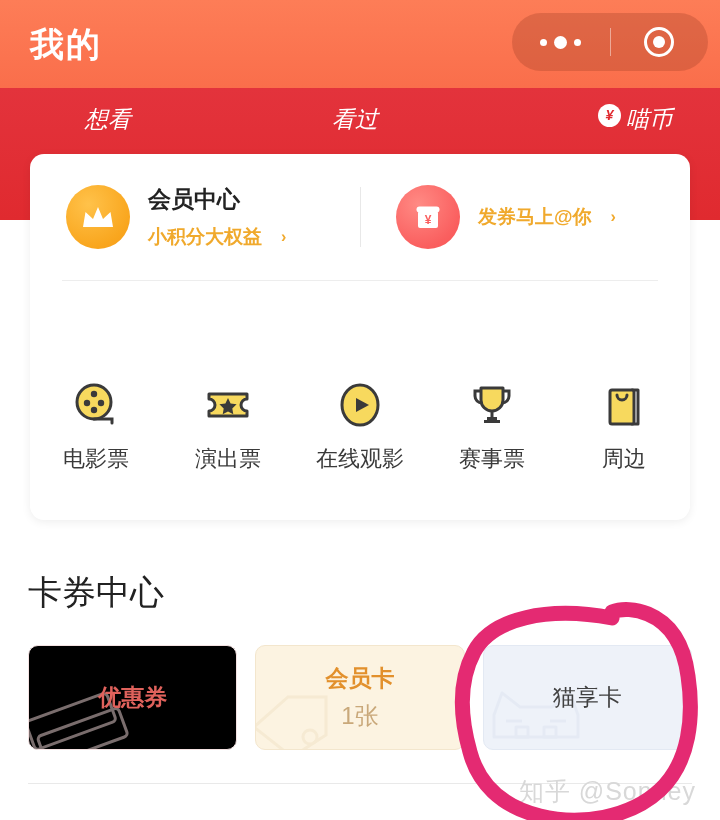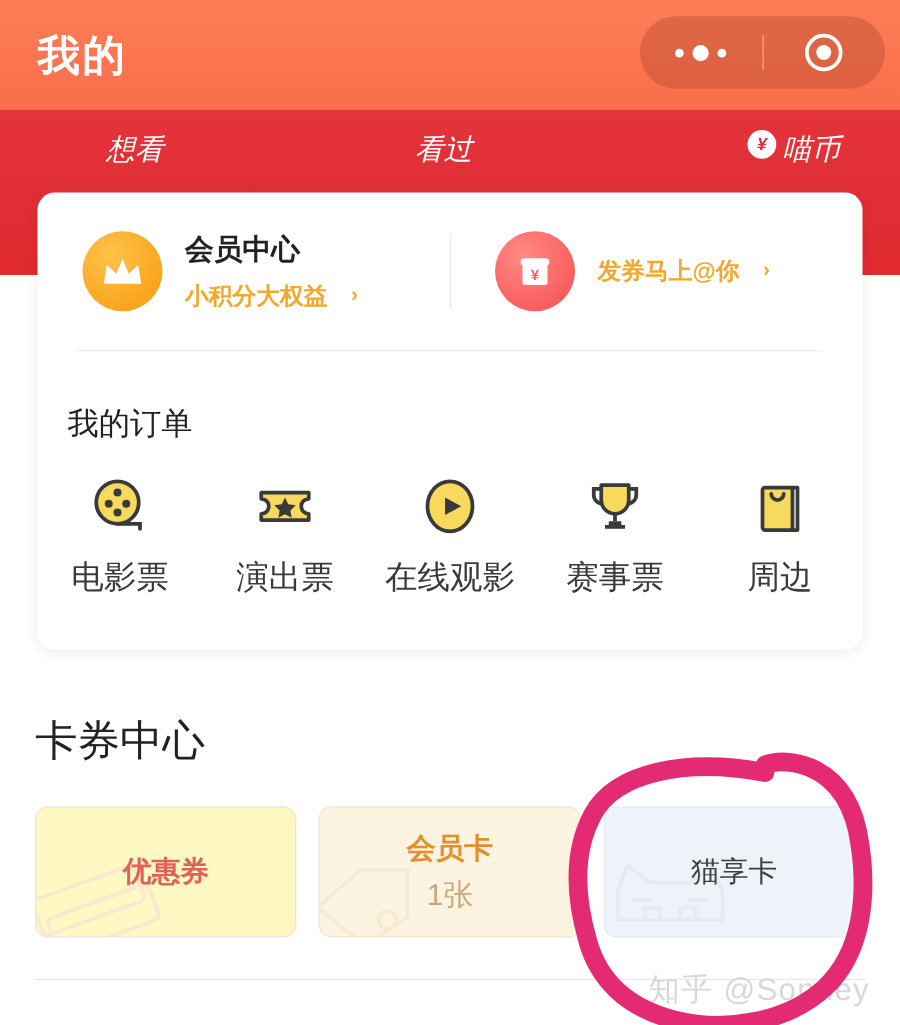--- a/index.html
+++ b/index.html
@@ -98,34 +98,34 @@
   .card-hr { position:absolute; left:32px; top:126px; width:596px; height:1px; background:#ededed; }
 
   .orders-title {
     position:absolute; left:54px; top:322px; font-size:25px; color:#222;
   }
   .orders-row {
     position:absolute; left:30px; top:382px; width:660px;
     display:flex; justify-content:space-around;
   }
   .order-item { display:flex; flex-direction:column; align-items:center; gap:16px; width:120px; }
-  .order-label { font-size:26px; color:#3a3a3a; white-space:nowrap;text-align:right; }
+  .order-label { font-size:22px; color:#3a3a3a; white-space:nowrap;text-align:right; }
   .order-glyph { height:46px; display:flex; align-items:center; justify-content:center; }
 
   
   .coupon-title { position:absolute; left:28px; top:570px; font-size:34px; color:#222; }
   .coupon-row {
     position:absolute; left:28px; top:645px; width:664px; display:flex; gap:18px;
   }
   .coupon-card {
     position:relative; width:216px; height:105px; border-radius:10px;
     display:flex; flex-direction:column; align-items:center; justify-content:center;
     overflow:hidden;
   }
-  .cc-coupon { background:#fef9c3; border:1px solid #f4e2e2; }
+  .cc-coupon { background:#000000; border:1px solid #f4e2e2; }
   .cc-member { background:#fcf3e1; border:1px solid #f3e6cd; }
   .cc-cat    { background:#eef2f9; border:1px solid #e3e9f3; }
   .cc-label { font-size:23px; font-weight:bold; position:relative; z-index:2; }
   .cc-coupon .cc-label { color:#e0625c; }
   .cc-member .cc-label { color:#e2902c; }
   .cc-cat .cc-label    { color:#404040; font-weight:400; }
   .cc-count { font-size:24px; color:#c9a87a; margin-top:6px; position:relative; z-index:2; }
   .cc-watermark { position:absolute; left:-8px; bottom:-14px; z-index:1; opacity:0.5; }
 
   
@@ -213,21 +213,20 @@
           </span>
         </span>
       </div>
 
       <div class="entry-divider"></div>
     </div>
 
     <div class="card-hr"></div>
   </div>
 
-  <div class="orders-title">我的订单</div>
 
   <div class="orders-row">
 
     <div class="order-item">
       <span class="order-glyph">
         <svg width="48" height="46" viewBox="0 0 48 46" aria-hidden="true">
           <circle cx="22" cy="20" r="17" fill="#f7d95e" stroke="#3a3a3a" stroke-width="3"></circle>
           <circle cx="22" cy="12" r="3.2" fill="#3a3a3a"></circle>
           <circle cx="15" cy="21" r="3.2" fill="#3a3a3a"></circle>
           <circle cx="29" cy="21" r="3.2" fill="#3a3a3a"></circle>

